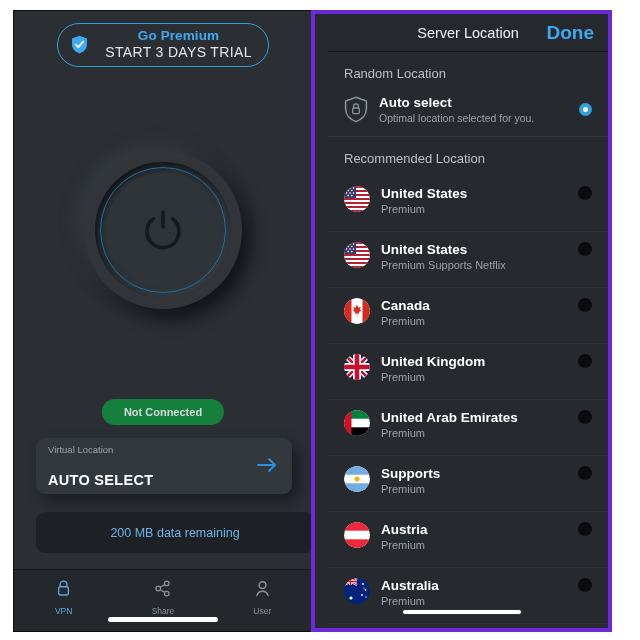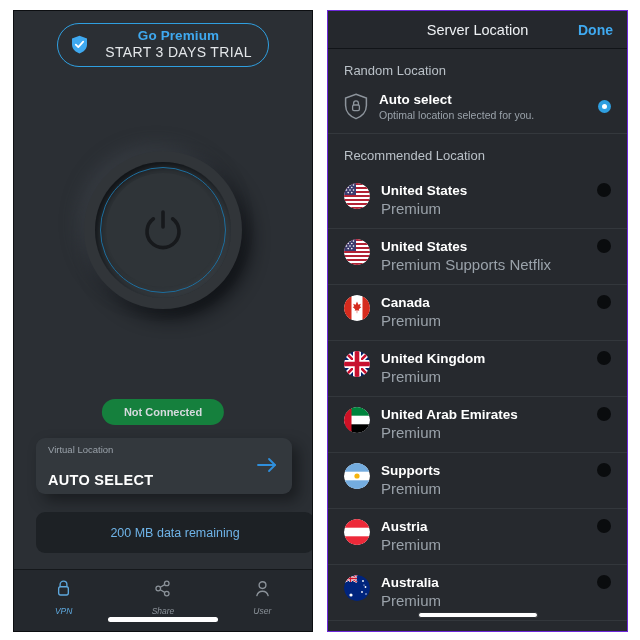--- a/index.html
+++ b/index.html
@@ -77,44 +77,45 @@
   .data-card span { color:#6fb4e8; font-size:12.5px; }
 
   .tabbar {
     position:absolute; left:0; bottom:0; width:100%; height:62px;
     background:#24282d; border-top:1px solid #15181b;
     display:flex;
   }
   .tab { flex:1; display:flex; flex-direction:column; align-items:center; justify-content:flex-start; padding-top:9px; gap:4px; }
   .tab-label { font-size:8.5px; }
   .tab.active .tab-label { color:#5ea8dd; }
-  .tab .tab-label { color:#8b9299;font-style:italic; }
+  .tab .tab-label { color:#8b9299; }
   .home-bar-left {
     position:absolute; left:50%; bottom:9px; transform:translateX(-50%);
     width:110px; height:5px; background:#ffffff; border-radius:3px;
   }
 
   
   .phone-right {
-    position:absolute; left:327px; top:10px;
+    position:absolute; left:311px; top:10px;
     width:301px; height:622px;
     background:#26292e;
-    border:1px solid #6d28d9;
+    border:4px solid #6d28d9;
     overflow:hidden;
+    padding-left:13px;
   }
   .nav-bar {
     height:38px; background:#25282d; border-bottom:1px solid #111418;
     display:flex; align-items:center; position:relative;
   }
   .nav-title {
     position:absolute; left:0; right:0; text-align:center;
     color:#eef1f4; font-size:14.5px;
   }
   .nav-done {
-    position:absolute; right:14px; color:#3fa9f0; font-size:14px; font-weight:bold;
+    position:absolute; right:14px; color:#3fa9f0; font-size:19px; font-weight:bold;
   }
   .section-head {
     color:#b9c0c7; font-size:13px; padding:14px 16px 10px 16px;
   }
   .auto-row {
     display:flex; align-items:center; padding:4px 16px 12px 16px; gap:11px;
     border-bottom:1px solid #34383d;
   }
   .auto-icon { width:24px; height:27px; flex:0 0 auto; }
   .auto-text { flex:1; }
@@ -130,21 +131,21 @@
   }
 
   .loc-row {
     display:flex; align-items:flex-start; gap:11px;
     padding:10px 16px; height:56px;
     border-bottom:1px solid #33373c;
   }
   .flag { width:26px; height:26px; border-radius:50%; flex:0 0 auto; overflow:hidden; }
   .loc-text { flex:1; }
   .loc-name { color:#ffffff; font-size:13.5px; font-weight:bold; margin-bottom:2px; }
-  .loc-tier { color:#9aa2aa; font-size:15px; }
+  .loc-tier { color:#9aa2aa; font-size:11px; }
   .home-bar-right {
     position:absolute; left:50%; bottom:13px; transform:translateX(-50%);
     width:120px; height:6px; background:#ffffff; border-radius:3px;
     border:1px solid #2b2f34;
   }
 </style>
 </head>
 <body>
 
 <div class="stage">

